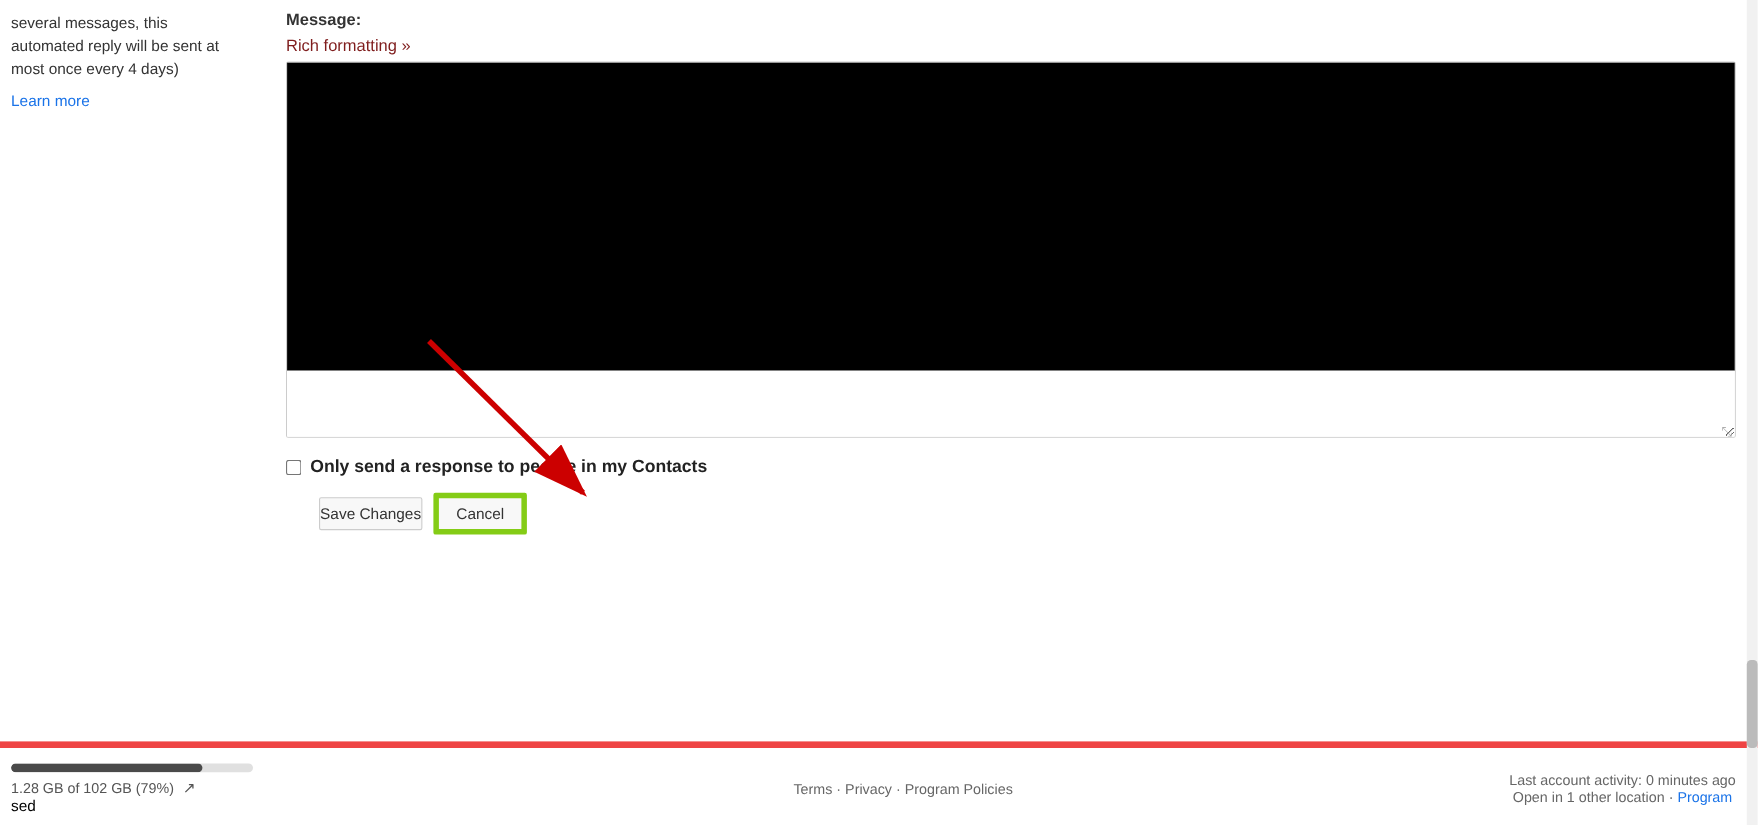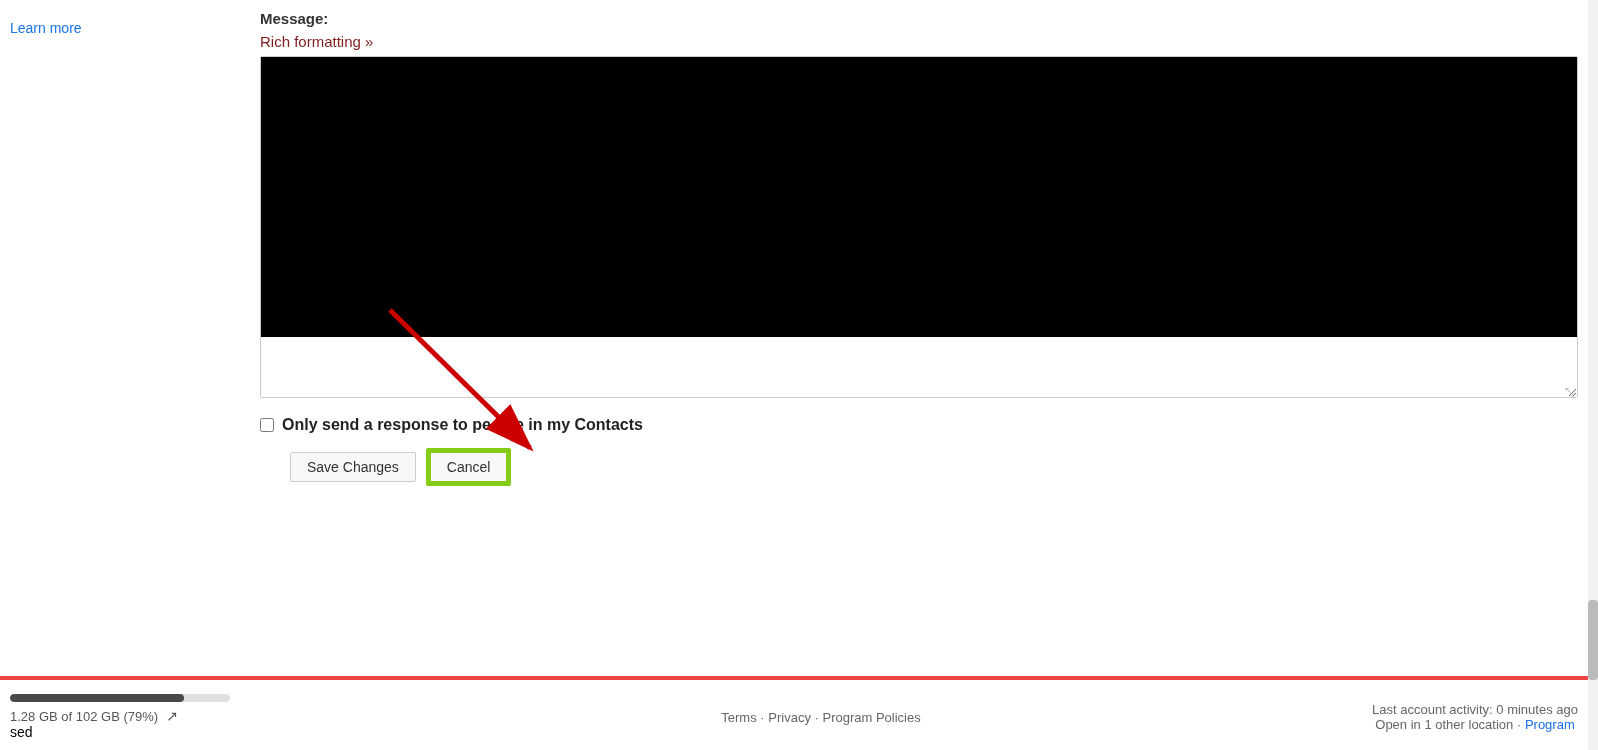--- a/index.html
+++ b/index.html
@@ -133,21 +133,21 @@
 
     .buttons-row {
       display: flex;
       align-items: center;
       gap: 10px;
       margin-top: 6px;
       padding-left: 30px;
     }
 
     .btn-save {
-      padding: 6px 16px;
+      padding: 6px 0;
       font-size: 14px;
       background: #f8f8f8;
       border: 1px solid #ccc;
       border-radius: 2px;
       cursor: pointer;
       color: #333;
     }
 
     .btn-cancel {
       padding: 6px 16px;
@@ -169,21 +169,21 @@
       pointer-events: none;
       z-index: 10;
     }
 
     
     .footer {
       display: flex;
       align-items: center;
       justify-content: space-between;
       padding: 14px 20px 10px 10px;
-      border-top: 4px solid #ef4444;
+      border-top: 6px solid #ef4444;
       background: #fff;
     }
 
     .footer-left {
       display: flex;
       flex-direction: column;
       align-items: flex-start;
       min-width: 260px;
     }
 
@@ -259,20 +259,21 @@
     }
   </style>
 </head>
 <body>
 
 <div class="page-wrapper">
 
   <div class="main-content">
 
     <div class="left-panel">
+      <div class="description-text">several messages, this automated reply will be sent at most once every 4 days)</div>
       <a class="learn-more-link" href="#">Learn more</a>
     </div>
 
     <div class="right-panel">
 
       
       <div class="message-label">Message:</div>
 
       
       <a class="rich-formatting-link" href="#">Rich formatting »</a>

